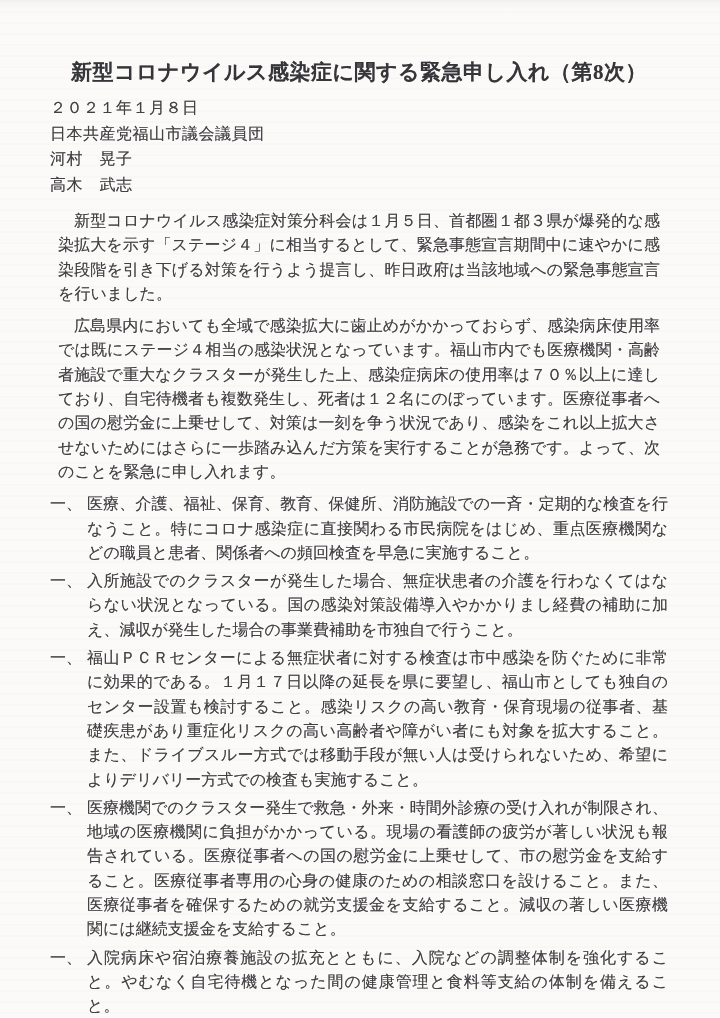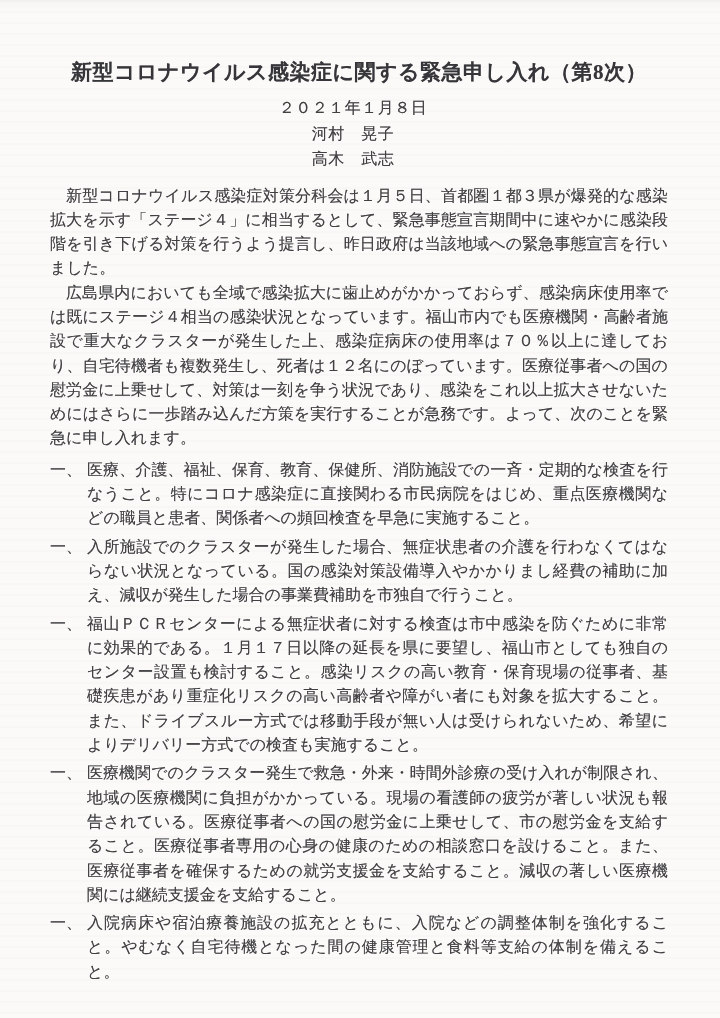--- a/index.html
+++ b/index.html
@@ -33,34 +33,34 @@
     font-size: 21px;
     font-weight: 700;
     color: #36363a;
     text-align: center;
     margin: 13px 0 0 0;
     letter-spacing: 0.5px;
     line-height: 27px;
   }
   .meta {
     margin-top: 9px;
-    text-align: center;
+    text-align: left;
     font-size: 16px;
     line-height: 25.5px;
     padding-right: 12px;
     letter-spacing: 0.5px;
   }
   .bodytext {
     margin-top: 12px;
     font-size: 16px;
     line-height: 24.3px;
     text-align: justify;
   }
   .para {
-    margin: 0;
+    margin: 8px;
     text-indent: 1em;
   }
   .items {
     margin-top: 7px;
   }
   .item {
     display: flex;
     margin-bottom: 4px;
   }
   .marker {
@@ -73,20 +73,21 @@
 </head>
 <body>
 
 <div class="page">
 
 
   <h1 class="title">新型コロナウイルス感染症に関する緊急申し入れ（第8次）</h1>
 
   <div class="meta">
     <div>２０２１年１月８日</div>
+    <div>日本共産党福山市議会議員団</div>
     <div>
 
         <div>河村　晃子</div>
 
         <div>高木　武志</div>
 
       </div>
   </div>
 
   <div class="bodytext">

